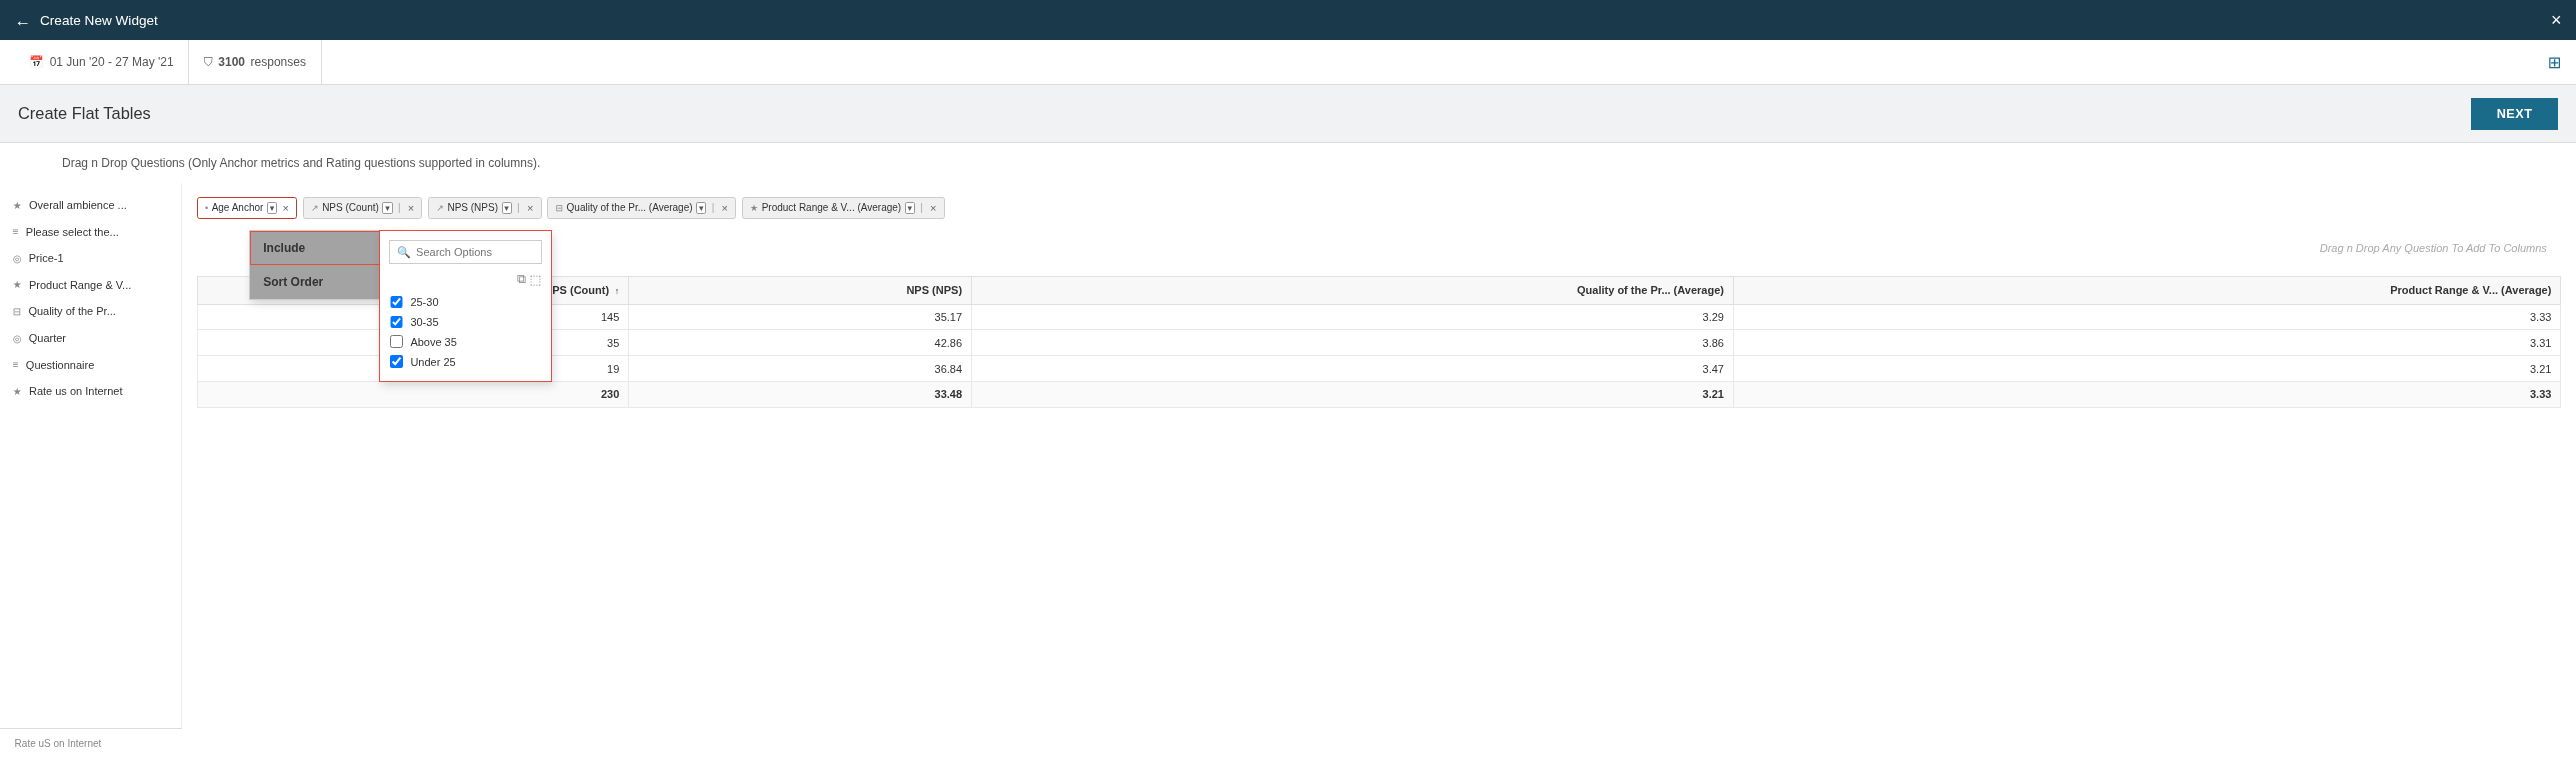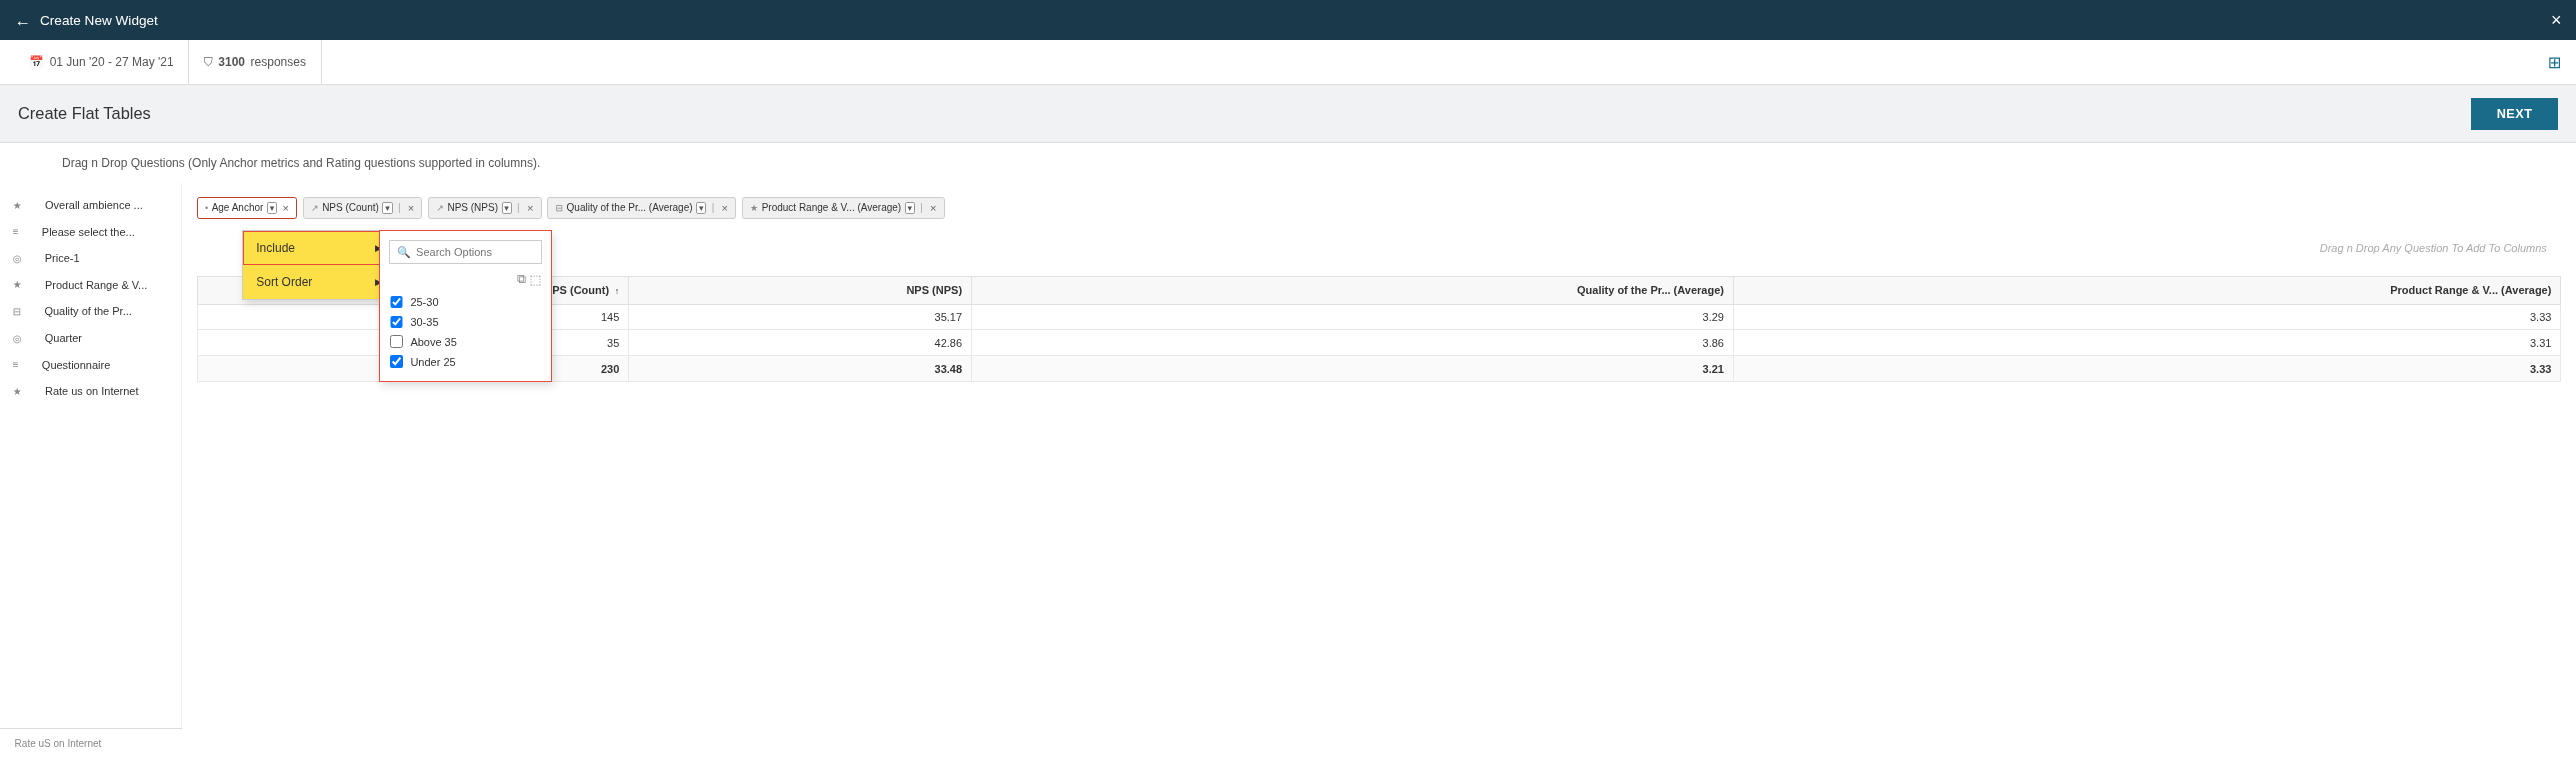--- a/index.html
+++ b/index.html
@@ -24,34 +24,34 @@
     .next-btn { background: #1a6b8a; color: #fff; border: none; padding: 9px 25.5px; font-size: 12.7px; font-weight: 600; cursor: pointer; letter-spacing: 0.5px; }
 
     .page-description { padding: 12.7px 18px; font-size: 12px; color: #555; flex-shrink: 0; margin-left: 44px; }
 
     .content-area { display: flex; flex: 1; overflow: hidden; }
 
     
     .sidebar { width: 182px; flex-shrink: 0; padding: 9px 0; overflow-y: auto; border-right: 0.9px solid #eee; background: #fff; }
     .sidebar-item { display: flex; align-items: center; gap: 7.3px; padding: 7.3px 12.7px; cursor: pointer; font-size: 11px; color: #333; }
     .sidebar-item .item-icon { font-size: 10px; color: #888; }
-    .sidebar-item .item-label { white-space: nowrap; overflow: hidden; text-overflow: ellipsis; margin-left: 16px; }
+    .sidebar-item .item-label { white-space: nowrap; overflow: hidden; text-overflow: ellipsis; }
 
     
     .main-area { flex: 1; overflow: auto; padding: 14.6px; position: relative; background: #fff; }
 
     
     .columns-row { display: flex; align-items: center; gap: 5.5px; flex-wrap: wrap; margin-bottom: 9px; position: relative; }
     .col-chip { display: flex; align-items: center; gap: 3.6px; background: #f0f0f0; border: 0.9px solid #ccc; border-radius: 2.7px; padding: 3.6px 7.3px; font-size: 10px; color: #333; cursor: pointer; white-space: nowrap; }
     .col-chip .chip-icon { color: #888; font-size: 9px; }
     .col-chip .chip-dd { color: #555; font-size: 9px; border: 0.9px solid #999; border-radius: 1.8px; padding: 0 1.8px; background: #fff; }
     .col-chip .chip-remove { color: #666; font-size: 11px; cursor: pointer; margin-left: 1.8px; }
 
     
-    .dropdown-popup { position: absolute; top: 33px; left: 45px; z-index: 100; background: #fde047; border: 0.9px solid #ccc; box-shadow: 1.8px 3.6px 9px rgba(0,0,0,0.15); width: 155px; }
+    .dropdown-popup { position: absolute; top: 33px; left: 52px; z-index: 100; background: #a3a3a3; border: 0.9px solid #ccc; box-shadow: 1.8px 3.6px 9px rgba(0,0,0,0.15); width: 155px; font-weight: bold; }
     .dropdown-popup-item { display: flex; align-items: center; justify-content: space-between; padding: 9px 12.7px; font-size: 12px; cursor: pointer; color: #333; border: 1.8px solid transparent; }
     .dropdown-popup-item.active { border: 1.8px solid #e74c3c; }
     .dropdown-popup-item .arrow { font-size: 9px; }
 
     
     .filter-popup { position: absolute; top: 33px; left: 182px; z-index: 101; background: #fff; border: 1.8px solid #e74c3c; box-shadow: 1.8px 3.6px 9px rgba(0,0,0,0.15); width: 173px; padding: 9px; }
     .filter-search { display: flex; align-items: center; gap: 5.5px; border: 0.9px solid #ccc; padding: 4.5px 7.3px; margin-bottom: 7.3px; }
     .filter-search input { border: none; outline: none; font-size: 11px; width: 100%; }
     .filter-copy-icons { display: flex; gap: 3.6px; margin-bottom: 5.5px; justify-content: flex-end; }
     .filter-copy-icon { font-size: 12.7px; color: #888; cursor: pointer; }
@@ -246,20 +246,26 @@
               <td class="right">35.17</td>
               <td class="right">3.29</td>
               <td class="right">3.33</td>
             </tr>
             <tr class="table-row">
               <td class="right">35</td>
               <td class="right">42.86</td>
               <td class="right">3.86</td>
               <td class="right">3.31</td>
             </tr>
+            <tr class="table-row">
+              <td class="right">19</td>
+              <td class="right">36.84</td>
+              <td class="right">3.47</td>
+              <td class="right">3.21</td>
+            </tr>
             <tr class="total-row">
               <td class="right">230</td>
               <td class="right">33.48</td>
               <td class="right">3.21</td>
               <td class="right">3.33</td>
             </tr>
           </tbody>
         </table>
 
       </div>

